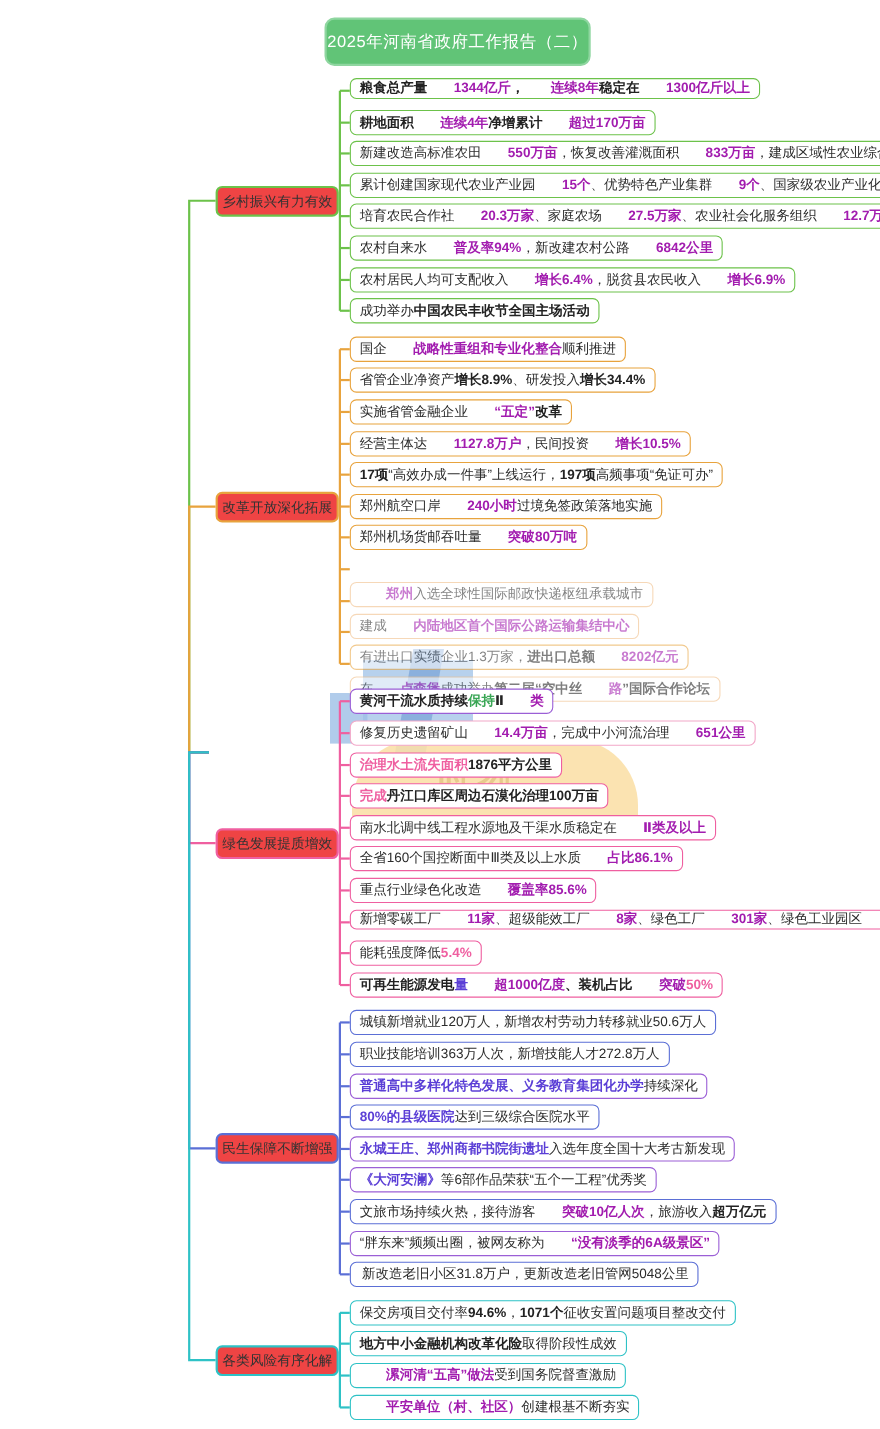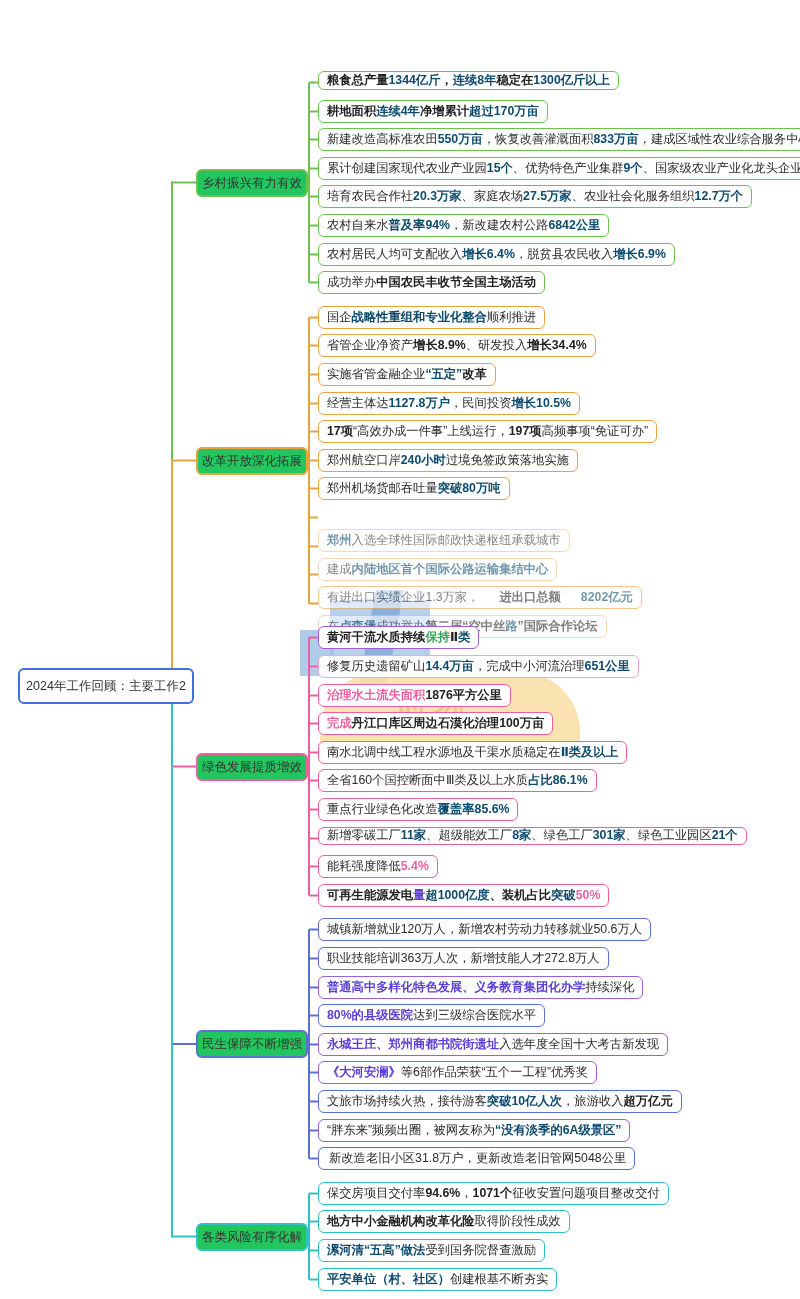--- a/index.html
+++ b/index.html
@@ -33,37 +33,37 @@
       background:#61c477;border:2px solid #8fd6a0;border-radius:9px;
       display:flex;align-items:center;justify-content:center;
       color:#ffffff;font-size:15px;letter-spacing:.5px;}
 
   .root-node{position:absolute;z-index:3;left:18px;top:668px;width:172px;height:32px;
       background:#fff;border:2px solid #3f6fe0;border-radius:6px;
       display:flex;align-items:center;justify-content:center;
       color:#333;font-size:12.5px;}
 
   
-  .head{position:absolute;z-index:3;height:28px;border-radius:6px;background:#22c55e;
+  .head{position:absolute;z-index:3;height:28px;border-radius:6px;background:#ef4444;
         display:flex;align-items:center;justify-content:center;
         font-size:12.5px;color:#333;border-width:2px;border-style:solid;box-sizing:border-box;
         left:196px;width:112px;}
 
   
   .c-green  {border-color:#6cc24a;}
   .c-orange {border-color:#e8a33d;}
   .c-pink   {border-color:#ef5fa0;}
   .c-blue   {border-color:#5b6fd6;}
   .c-cyan   {border-color:#2ec2c6;}
   .c-purple {border-color:#9b5fd6;}
   .c-pinklt {border-color:#f2a7c8;}
   .c-orangelt{border-color:#f0bd86;}
 
   
-  .r{color:#0c4a6e;font-weight:bold;}
+  .r{color:#a21caf;font-weight:bold;padding-left:24px;}
   .rp{color:#ef5fa0;font-weight:bold;}
   .b{font-weight:bold;color:#222;}
   .pu{color:#5b3fd6;font-weight:bold;}
   .gr{color:#3aa655;font-weight:bold;}
   .faded{opacity:.58;margin-top:23px;}
 </style>
 </head>
 <body>
 
 <div id="stage">
@@ -122,22 +122,22 @@
       <path d="M309 1221.5 H318" stroke="#2ec2c6"></path>
       <path d="M309 1250.5 H318" stroke="#2ec2c6"></path>
       <path d="M309 1279.5 H318" stroke="#2ec2c6"></path>
       <path d="M190 684 H172 V182.5 H196" stroke="#6cc24a"></path>
       <path d="M190 684 H172 V460.5 H196" stroke="#e8a33d"></path>
       <path d="M190 684 H172 V766.5 H196" stroke="#ef5fa0"></path>
       <path d="M190 684 H172 V1044 H196" stroke="#5b6fd6"></path>
       <path d="M190 684 H172 V1236.5 H196" stroke="#2ec2c6"></path>
     </svg>
 
-
-  <div class="root-node">2024年工作回顾：主要工作2</div>
+  <div class="title-node">2025年河南省政府工作报告（二）</div>
+
 
   <div id="nodes">
       <div class="node leaf c-green" style="left: 318px; top: 71px; height: 19px;">
         <span class="b">粮食总产量</span>
         <span class="r">1344亿斤</span>
         <span class="b">，</span>
         <span class="r">连续8年</span>
         <span class="b">稳定在</span>
         <span class="r">1300亿斤以上</span>
       </div>
@@ -224,21 +224,21 @@
         <span class="r">突破80万吨</span>
       </div>
       <div class="node leaf c-orangelt faded" style="left: 318px; top: 506px; height: 23px;">
         <span class="r">郑州</span>
         <span>入选全球性国际邮政快递枢纽承载城市</span>
       </div>
       <div class="node leaf c-orangelt faded" style="left: 318px; top: 535px; height: 23px;">
         <span>建成</span>
         <span class="r">内陆地区首个国际公路运输集结中心</span>
       </div>
-      <div class="node leaf c-orange faded" style="left: 318px; top: 563px; height: 23px; gap: 20px;">
+      <div class="node leaf c-orange faded" style="left: 318px; top: 563px; height: 23px;">
         <span>有进出口实绩企业1.3万家，</span>
         <span class="b">进出口总额</span>
         <span class="r">8202亿元</span>
       </div>
       <div class="node leaf c-orangelt faded" style="left: 318px; top: 592px; height: 23px;">
         <span>在</span>
         <span class="r">卢森堡</span>
         <span>成功举办</span>
         <span class="b">第二届“空中丝</span>
         <span class="r">路</span>

